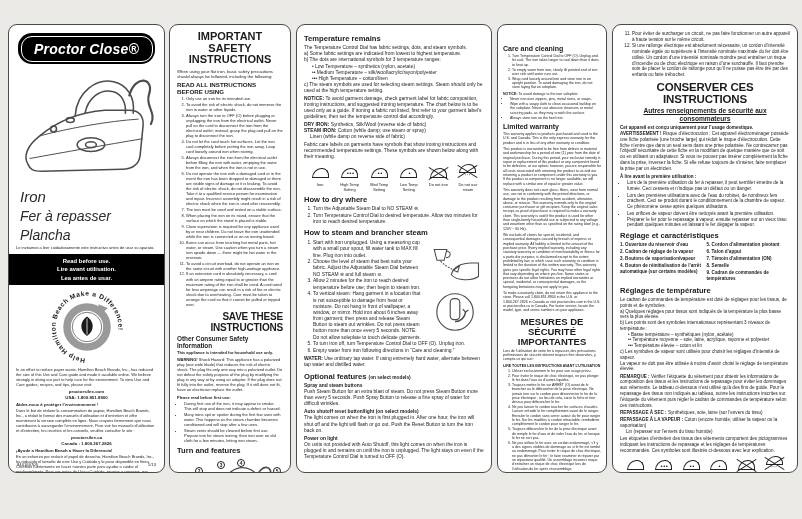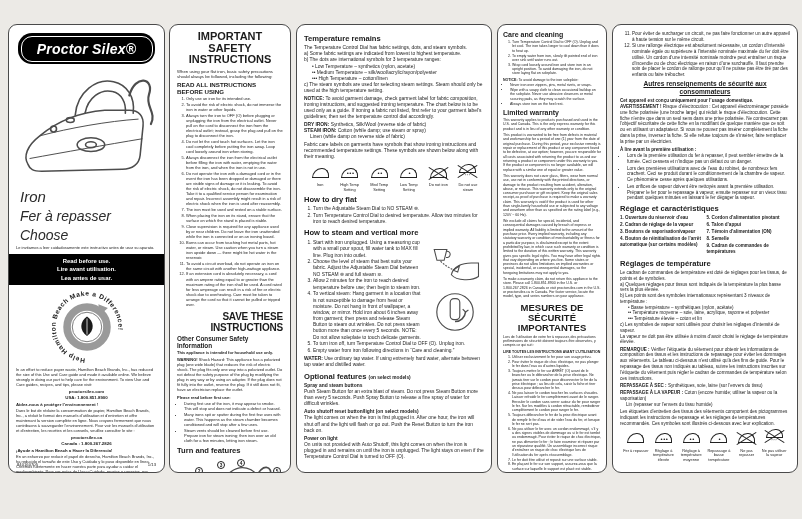--- a/index.html
+++ b/index.html
@@ -1,21 +1,21 @@
 <!DOCTYPE html>
 <html><head>
 <meta charset="utf-8">
 <style>
   html,body{margin:0;padding:0;}
   body{width:802px;height:519px;position:relative;background:#eceae6;font-family:"Liberation Sans",sans-serif;color:#1c1c1c;overflow:hidden;}
   .panel{position:absolute;top:24px;height:449px;background:#fff;border:1px solid #4a4a4a;border-radius:9px;padding:6px 7px;box-sizing:border-box;overflow:hidden;}
   #p1{left:8px;width:157px;}
   #p2{left:169px;width:122px;}
   #p3{left:296px;width:196px;}
-  #p4{left:497px;width:110px;padding:6px 5px;}
+  #p4{left:497px;width:110px;padding:20px 5px;}
   #p5{left:612px;width:186px;}
 
   
   .t35{font-size:3.55px;line-height:1.22;}
   .t40{font-size:4.0px;line-height:1.28;}
   .t42{font-size:4.3px;line-height:1.24;}
   .t46{font-size:4.6px;line-height:1.26;}
   .t49{font-size:4.9px;line-height:1.26;}
   .b{font-weight:bold;}
   .mt2{margin-top:2px;}
@@ -75,37 +75,37 @@
   .steam-figs{float:right;width:58px;margin:2px 0 2px 3px;}
   .steam-figs svg{display:block;margin:0 auto 4px auto;}
   .lead-line{margin-top:1.5px;}
   .warr p{margin:0 0 2px 0;}
 </style>
 </head>
 <body>
 
 <div class="panel" id="p1">
   <div class="logo">
-    <div class="logo-inner">Proctor Silex®</div>
+    <div class="logo-inner">Proctor Close®</div>
   </div>
   <svg class="cover-art" width="138" height="118" viewBox="0 0 140 120" fill="none" stroke="#4d4d4d" stroke-width="1.6" stroke-linecap="round">
     <path d="M113 28 C119 6 139 10 133 27 C129 39 141 45 135 57" stroke-width="2.2"></path>
     <path d="M58 48 C60 24 80 10 97 14 C111 17 119 30 117 46"></path>
     <path d="M68 46 C71 30 84 21 96 24 C105 26 110 35 109 46"></path>
     <path d="M10 98 C5 90 9 79 22 69 C40 54 63 45 88 43 L113 43 C123 43 128 49 127 59 L124 89 C123 98 116 103 106 103 L24 105 C15 105 12 103 10 98 Z"></path>
     <path d="M12 92 C45 86 90 78 126 72" stroke-width="1"></path>
     <path d="M22 69 C52 61 92 54 122 52" stroke-width="1"></path>
     <ellipse cx="74" cy="78" rx="14" ry="7"></ellipse>
     <ellipse cx="74" cy="78" rx="5.5" ry="3"></ellipse>
     <circle cx="36" cy="62" r="3"></circle>
     <ellipse cx="53" cy="53" rx="4" ry="2.5"></ellipse>
   </svg>
   <div class="cover-title ct1">Iron</div>
   <div class="cover-title ct2">Fer à repasser</div>
-  <div class="cover-title ct2">Choose</div>
+  <div class="cover-title ct2">Plancha</div>
   <div class="t40 mt2">Le invitamos a leer cuidadosamente este instructivo antes de usar su aparato.</div>
   <div class="banner">
     <div>Read before use.</div>
     <div>Lire avant utilisation.</div>
     <div>Lea antes de usar.</div>
   </div>
   <svg width="76" height="76" viewBox="0 0 80 80" style="display:block;margin:0 auto;">
     <defs>
         <path id="arcT" d="M40 73 A33 33 0 1 1 40.02 73"></path>
       </defs>
@@ -217,27 +217,27 @@
 
   <div class="icon-row">
     <div class="icell"><span class="fi"></span><span class="icap">Iron</span></div>
     <div class="icell"><span class="fi dots" data-dots="•••"></span><span class="icap">High Temp Setting</span></div>
     <div class="icell"><span class="fi dots" data-dots="••"></span><span class="icap">Med Temp Setting</span></div>
     <div class="icell"><span class="fi dots" data-dots="•"></span><span class="icap">Low Temp Setting</span></div>
     <div class="icell"><span class="fi"><i class="cross"></i></span><span class="icap">Do not iron</span></div>
     <div class="icell"><span class="fi steam"><i class="drops">'''</i><i class="cross"></i></span><span class="icap">Do not use steam</span></div>
   </div>
 
-  <div class="h-sub">How to dry flat</div>
+  <div class="h-sub">How to dry where</div>
   <ol class="t49">
       <li>Turn the Adjustable Steam Dial to NO STEAM ⊗.</li>
       <li>Turn Temperature Control Dial to desired temperature. Allow two minutes for iron to reach desired temperature.</li>
     </ol>
 
-  <div class="h-sub">How to steam and vertical more</div>
+  <div class="h-sub">How to steam and brancher steam</div>
   <div class="steam-wrap">
     <div class="steam-figs">
       <svg width="56" height="44" viewBox="0 0 62 46" fill="none" stroke="#4d4d4d" stroke-width="1.2">
         <path d="M8 8 L22 8 L19 20 L11 20 Z"></path>
         <path d="M22 10 C27 10 27 17 21 17"></path>
         <path d="M15 21 C20 26 26 29 30 31" stroke-dasharray="2 1.4"></path>
         <path d="M27 36 C29 27 39 23 49 23 L57 23 L57 38 C50 43 33 43 27 36 Z"></path>
         <path d="M29 31 L36 26 L34 33 Z"></path>
       </svg>
       <svg width="46" height="46" viewBox="0 0 48 48" fill="none" stroke="#4d4d4d" stroke-width="1.2">
@@ -312,20 +312,21 @@
       <li>Une surveillance étroite est requise pour tout appareil utilisé par ou près d’enfants. Ne pas laisser le fer sans surveillance pendant qu’il est branché ou pendant qu’il est sur une planche à repasser.</li>
       <li>Des brûlures peuvent survenir lorsqu’on touche des pièces chaudes en métal, de l’eau chaude ou de la vapeur. Adopter des précautions lorsqu’on tourne un fer à vapeur à l’envers, car il peut rester de l’eau chaude dans le réservoir.</li>
     </ol>
 </div>
 
 <div class="panel" id="p5">
   <ol class="t46" start="11" style="padding-left:12px;margin-top:0;">
       <li>Pour éviter de surcharger un circuit, ne pas faire fonctionner un autre appareil à haute tension sur le même circuit.</li>
       <li>Si une rallonge électrique est absolument nécessaire, un cordon d’intensité nominale égale ou supérieure à l’intensité nominale maximale du fer doit être utilisé. Un cordon d’une intensité nominale moindre peut entraîner un risque d’incendie ou de choc électrique en raison d’une surchauffe. Il faut prendre soin de placer le cordon de rallonge pour qu’il ne puisse pas être tiré par des enfants ou faire trébucher.</li>
     </ol>
+  <div class="h-cons">CONSERVER CES INSTRUCTIONS</div>
   <div class="h-autres">Autres renseignements de sécurité aux consommateurs</div>
   <div class="t46 b">Cet appareil est conçu uniquement pour l’usage domestique.</div>
   <div class="t46">
     <b>AVERTISSEMENT !</b>
     <span>Risque d’électrocution : Cet appareil électroménager possède une fiche polarisée (une broche large) qui réduit le risque d’électrocution. Cette fiche n’entre que dans un seul sens dans une prise polarisée. Ne contrecarrez pas l’objectif sécuritaire de cette fiche en la modifiant de quelque manière que ce soit ou en utilisant un adaptateur. Si vous ne pouvez pas insérer complètement la fiche dans la prise, inversez la fiche. Si elle refuse toujours de s’insérer, faire remplacer la prise par un électricien.</span>
   </div>
   <div class="t46 b mt2">À lire avant la première utilisation :</div>
   <ul class="t46">
       <li>Lors de la première utilisation du fer à repasser, il peut sembler émettre de la fumée. Ceci cessera et n’indique pas un défaut ou un danger.</li>
       <li>Lors des premières utilisations avec de l’eau du robinet, de nombreux fers crachent. Ceci se produit durant le conditionnement de la chambre de vapeur. Ce phénomène cesse après quelques utilisations.</li>

